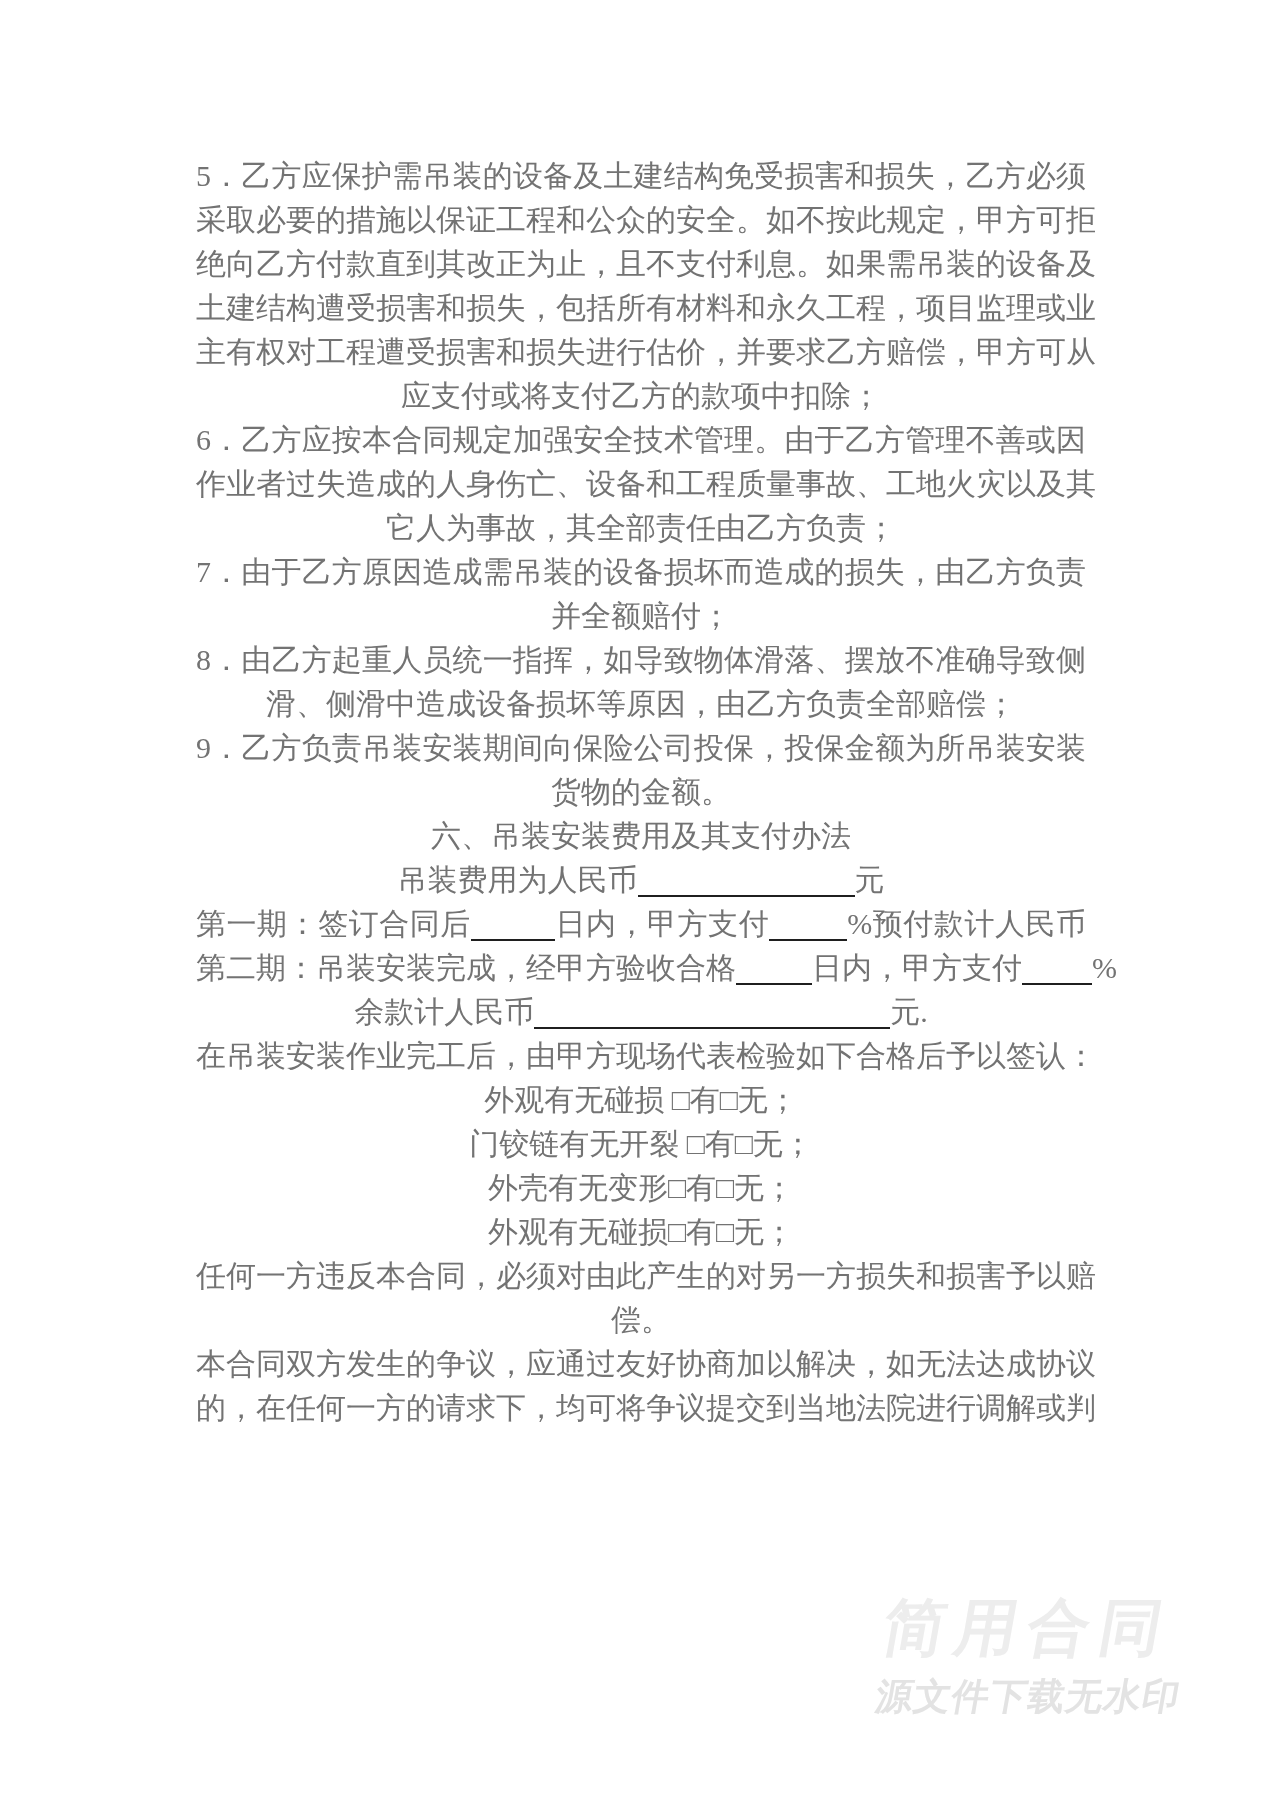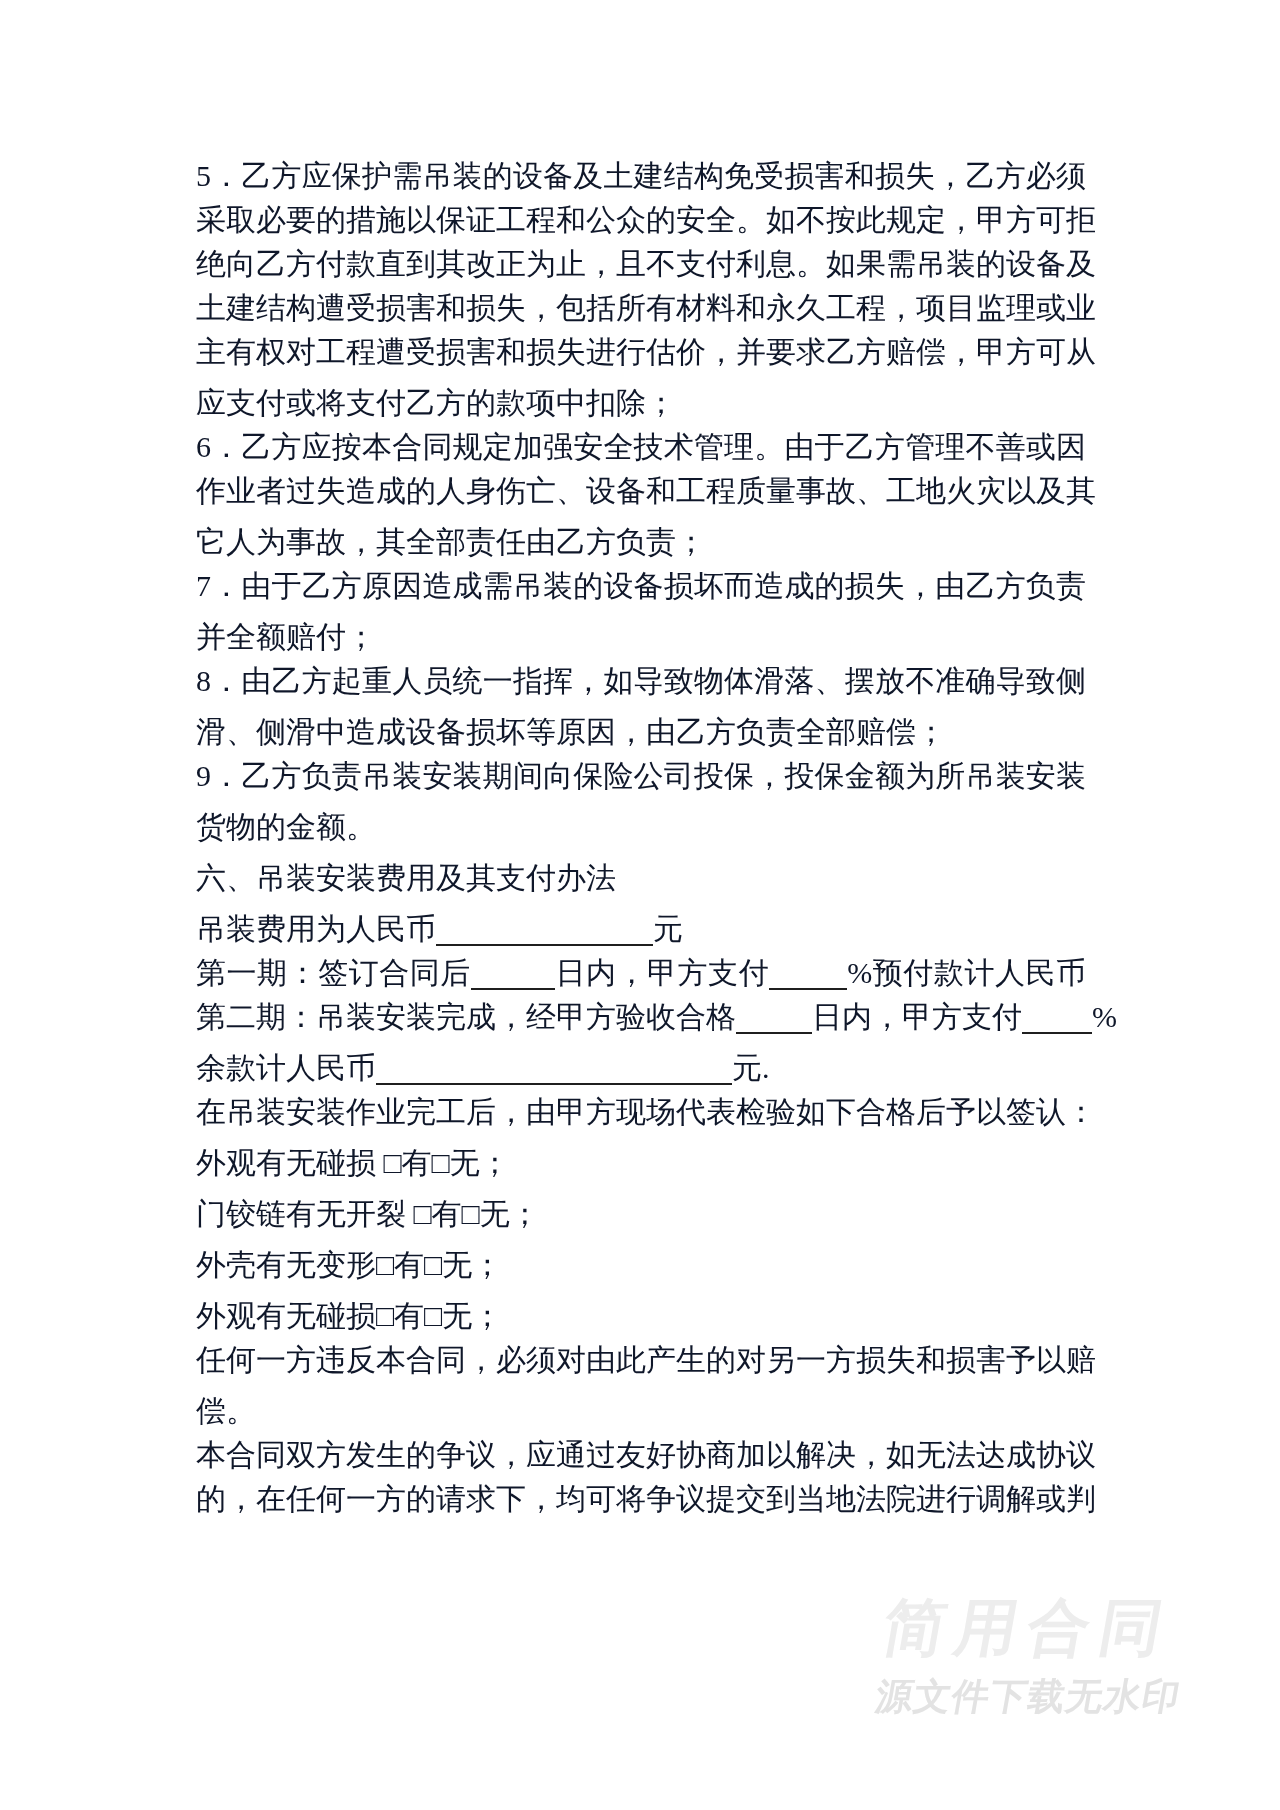--- a/index.html
+++ b/index.html
@@ -25,22 +25,21 @@
   .line{
     height:44px;
     white-space:nowrap;
   }
   .line.justify{
     text-align:justify;
     text-align-last:justify;
     text-justify:inter-character;
   }
   .line.left{
-    text-align:left;
-    margin-top:7px;
+    text-align:center;
   }
   .blank{
     display:inline-block;
     height:10px;
     border-bottom:2px solid #1f1f1f;
     vertical-align:-7px;
   }
   .wm{
     position:absolute;
     font-family:"Liberation Sans","DejaVu Sans",sans-serif;
@@ -58,21 +57,21 @@
   .wm2{
     left:876px;top:1672px;
     font-size:37px;
     letter-spacing:1px;
   }
 </style>
 </head>
 <body>
 
 <div class="page" style="background: rgb(255, 255, 255);">
-  <div id="doc" class="doc" style="color: #0f172a;">
+  <div id="doc" class="doc" style="color: #737373;">
       <div class="line justify"><span>5．乙方应保护需吊装的设备及土建结构免受损害和损失，乙方必须</span></div>
       <div class="line justify"><span>采取必要的措施以保证工程和公众的安全。如不按此规定，甲方可拒</span></div>
       <div class="line justify"><span>绝向乙方付款直到其改正为止，且不支付利息。如果需吊装的设备及</span></div>
       <div class="line justify"><span>土建结构遭受损害和损失，包括所有材料和永久工程，项目监理或业</span></div>
       <div class="line justify"><span>主有权对工程遭受损害和损失进行估价，并要求乙方赔偿，甲方可从</span></div>
       <div class="line left"><span>应支付或将支付乙方的款项中扣除；</span></div>
       <div class="line justify"><span>6．乙方应按本合同规定加强安全技术管理。由于乙方管理不善或因</span></div>
       <div class="line justify"><span>作业者过失造成的人身伤亡、设备和工程质量事故、工地火灾以及其</span></div>
       <div class="line left"><span>它人为事故，其全部责任由乙方负责；</span></div>
       <div class="line justify"><span>7．由于乙方原因造成需吊装的设备损坏而造成的损失，由乙方负责</span></div>

